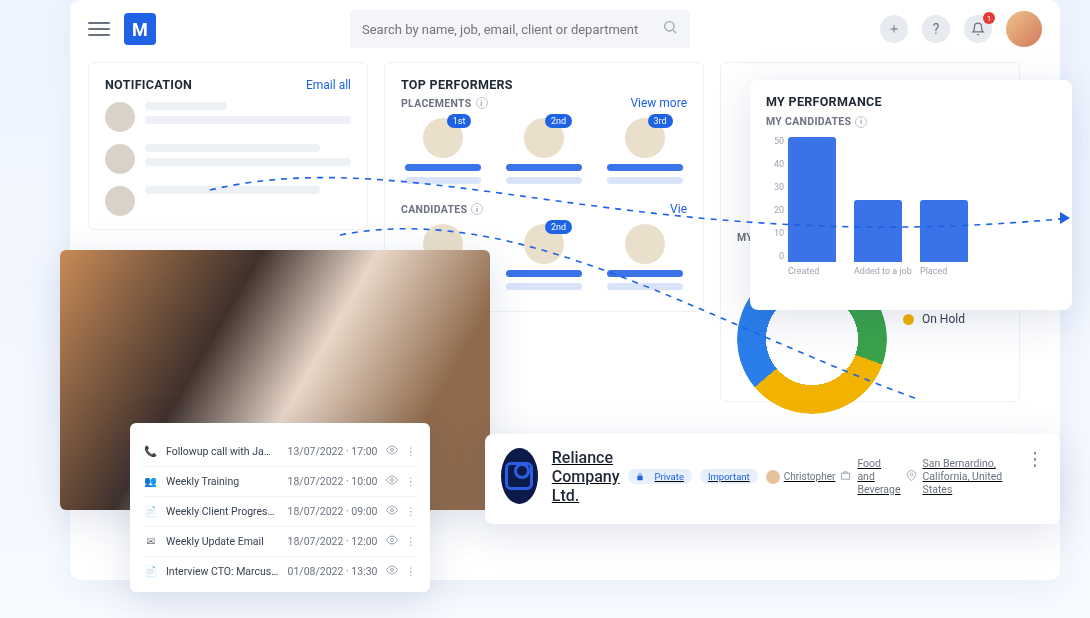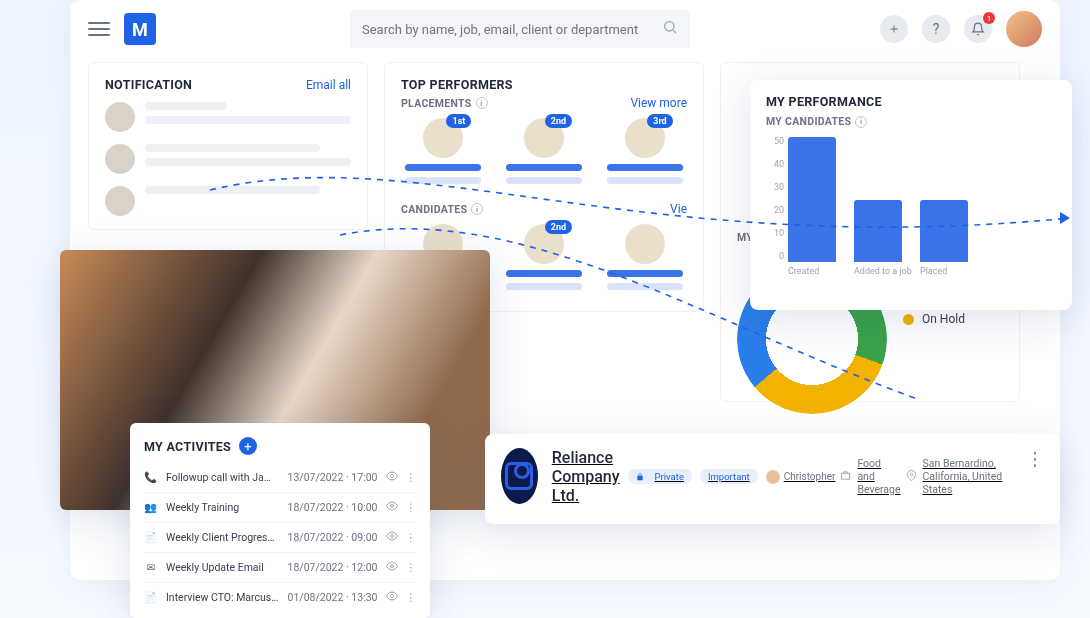--- a/index.html
+++ b/index.html
@@ -47,21 +47,21 @@
   .skeleton .line.long { width:100%;}
 
   
   .perf { width:320px; height:250px;}
   .subhead { display:flex; align-items:center; justify-content:space-between; margin:4px 0 8px;}
   .subhead .lbl { font-size:10.5px; font-weight:700; color:#6b7280; letter-spacing:.3px; display:flex; align-items:center; gap:4px;}
   .info-icon { width:12px; height:12px; border:1px solid #c2c8d2; border-radius:50%; font-size:8px; display:inline-flex; align-items:center; justify-content:center; color:#9aa3af;}
   .perf-row { display:flex; gap:16px;}
   .perf-item { width:86px; display:flex; flex-direction:column; align-items:center; gap:6px;}
   .perf-av { width:40px; height:40px; border-radius:50%; background:#eadfca; position:relative;}
-  .badge { position:absolute; top:-4px; right:-8px; background:#1e62e6; color:#fff; font-size:9px; padding:2px 6px; border-radius:8px; font-weight:700;}
+  .badge { position:absolute; top:-4px; right:-8px; background:#1e62e6; color:#fff; font-size:9px; padding:2px 6px; border-radius:8px; font-weight:400;}
   .bar { width:76px; height:7px; background:#3a72e8; border-radius:4px;}
   .bar.light { background:#d9e4fb;}
 
   
   .jobs { width:300px; height:340px;}
   .donut-wrap { position:relative; display:flex; gap:16px; align-items:flex-start; margin-top:20px;}
   .donut { width:150px; height:150px; border-radius:50%;
     background: conic-gradient(#3aa34a 0 110deg, #f2b200 110deg 230deg, #2b7de9 230deg 360deg);
     -webkit-mask: radial-gradient(circle, transparent 46px, #000 46px);
     mask: radial-gradient(circle, transparent 46px, #000 46px);
@@ -314,24 +314,20 @@
       <div class="barcol">
       <div class="cbar" style="height:62.5px"></div>
       <div class="xlbl">Placed</div>
     </div>
     </div>
 </div>
 
 <div class="photo"></div>
 
 <div class="act-card">
-  <div class="act-head">
-    <div class="card-title">MY ACTIVITES</div>
-    <div class="plus-circle">+</div>
-  </div>
   <div id="act-list">
       <div class="act-row">
       <span class="act-icon">📞</span>
       <span class="act-title">Followup call with James Bond</span>
       <span class="act-time">13/07/2022 · 17:00</span>
       <span class="eye">
         <svg width="12" height="12" viewBox="0 0 24 24" fill="none" stroke="currentColor" stroke-width="2">
             <path d="M1 12s4-8 11-8 11 8 11 8-4 8-11 8S1 12 1 12z"></path>
             <circle cx="12" cy="12" r="3"></circle>
           </svg>

